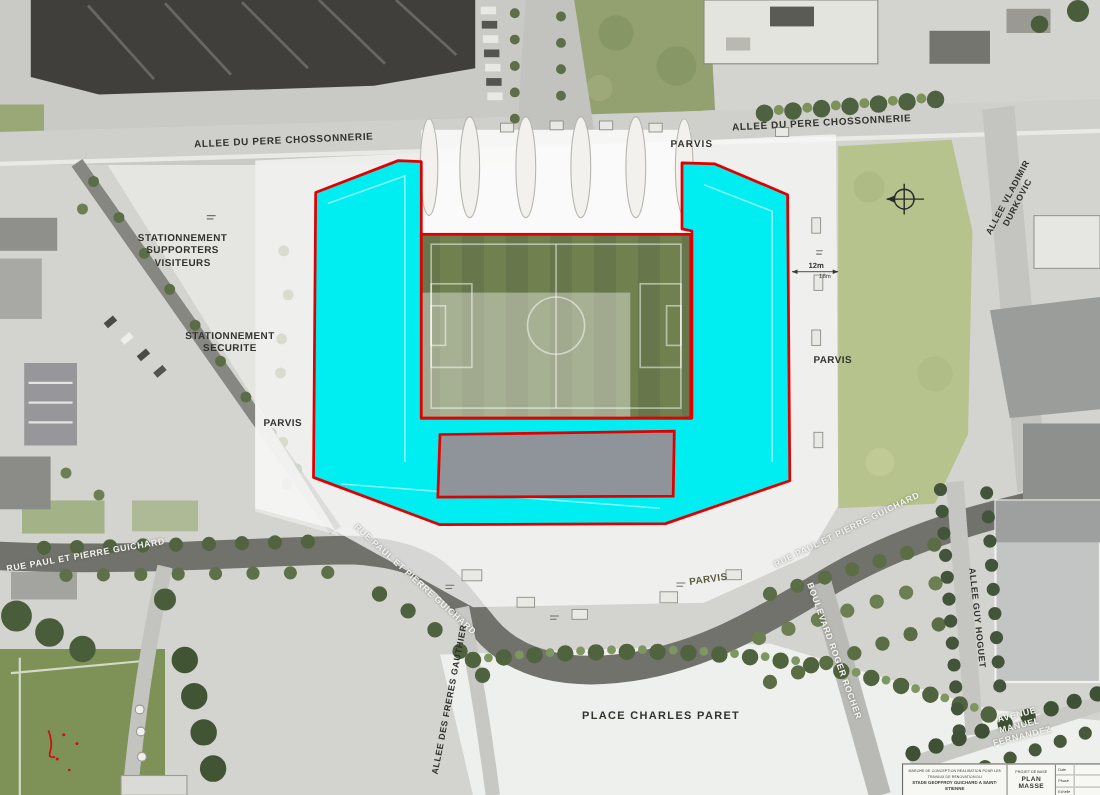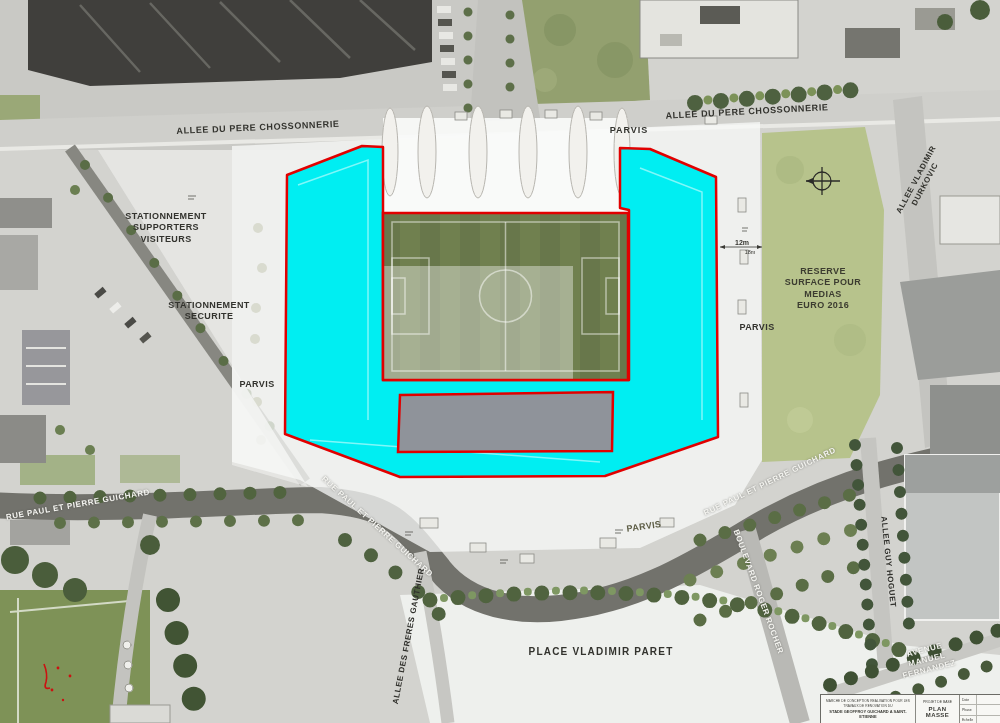--- a/index.html
+++ b/index.html
@@ -248,24 +248,20 @@
 
 <div class="lbl" style="left:166px;top:228px;">STATIONNEMENT
 SUPPORTERS
 VISITEURS</div>
 
 <div class="lbl" style="left:209px;top:311px;">STATIONNEMENT
 SECURITE</div>
 
 <div class="lbl" style="left:257px;top:385px;">PARVIS</div>
 
-<div class="lbl" style="left:823px;top:288px;color:#3c3c30;">RESERVE
-SURFACE POUR
-MEDIAS
-EURO 2016</div>
 
 <div class="lbl" style="left:757px;top:328px;">PARVIS</div>
 
 <div class="lbl dim" style="left:742px;top:243px;">12m</div>
 <div class="lbl dim2" style="left:750px;top:252px;">18m</div>
 
 <div class="lbl street" style="left:921px;top:182px;transform:translate(-50%,-50%) rotate(-62deg);">ALLEE VLADIMIR DURKOVIC</div>
 
 <div class="lbl street white" style="left:78px;top:505px;transform:translate(-50%,-50%) rotate(-10deg);">RUE PAUL ET PIERRE GUICHARD</div>
 
@@ -274,21 +270,21 @@
 <div class="lbl olive" style="left:644px;top:527px;transform:translate(-50%,-50%) rotate(-8deg);">PARVIS</div>
 
 <div class="lbl street white" style="left:770px;top:482px;transform:translate(-50%,-50%) rotate(-26deg);">RUE PAUL ET PIERRE GUICHARD</div>
 
 <div class="lbl street white" style="left:758px;top:592px;transform:translate(-50%,-50%) rotate(70deg);">BOULEVARD ROGER ROCHER</div>
 
 <div class="lbl street" style="left:888px;top:562px;transform:translate(-50%,-50%) rotate(84deg);color:#2f2f2b;">ALLEE GUY HOGUET</div>
 
 <div class="lbl street" style="left:409px;top:636px;transform:translate(-50%,-50%) rotate(-79deg);color:#2f2f2b;">ALLEE DES FRERES GAUTHIER</div>
 
-<div class="lbl big" style="left:601px;top:652px;">PLACE VLADIMIR PARET</div>
+<div class="lbl big" style="left:601px;top:652px;">PLACE CHARLES PARET</div>
 
 <div class="lbl street white" style="left:927px;top:660px;transform:translate(-50%,-50%) rotate(-14deg);">AVENUE MANUEL FERNANDEZ</div>
 
 <div id="titleblock">
   <div class="cell" id="tb-c1">
     <div class="tb-tiny">MARCHE DE CONCEPTION REALISATION POUR LES TRAVAUX DE RENOVATION DU</div>
     <div class="tb-sub">STADE GEOFFROY GUICHARD A SAINT-ETIENNE</div>
   </div>
   <div class="cell" id="tb-c2">
     <div class="tb-proj">PROJET DE BASE</div>

